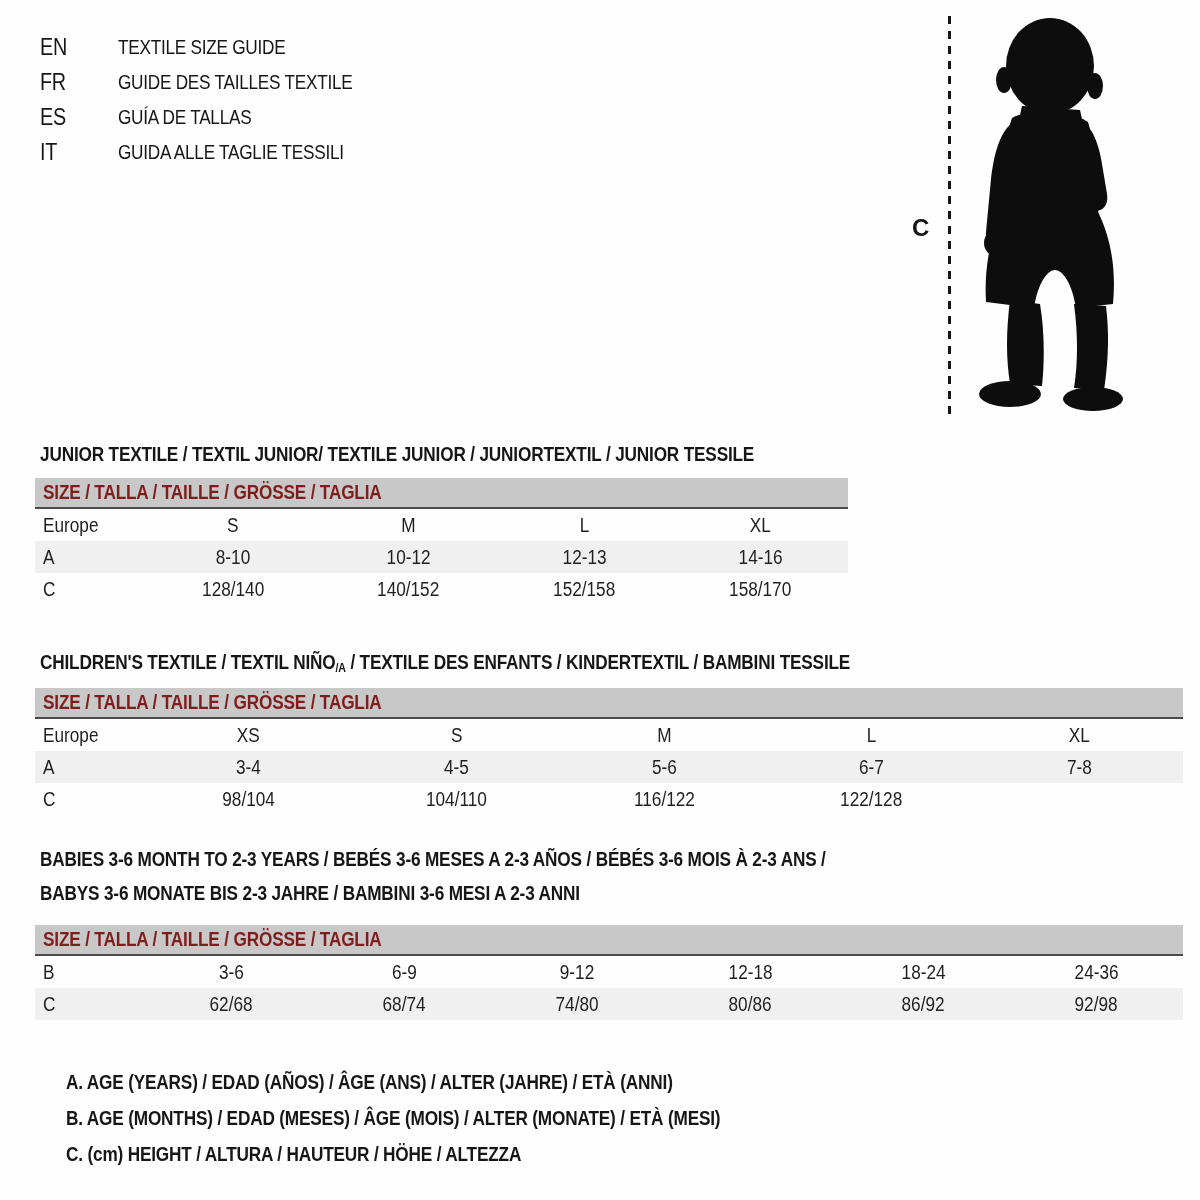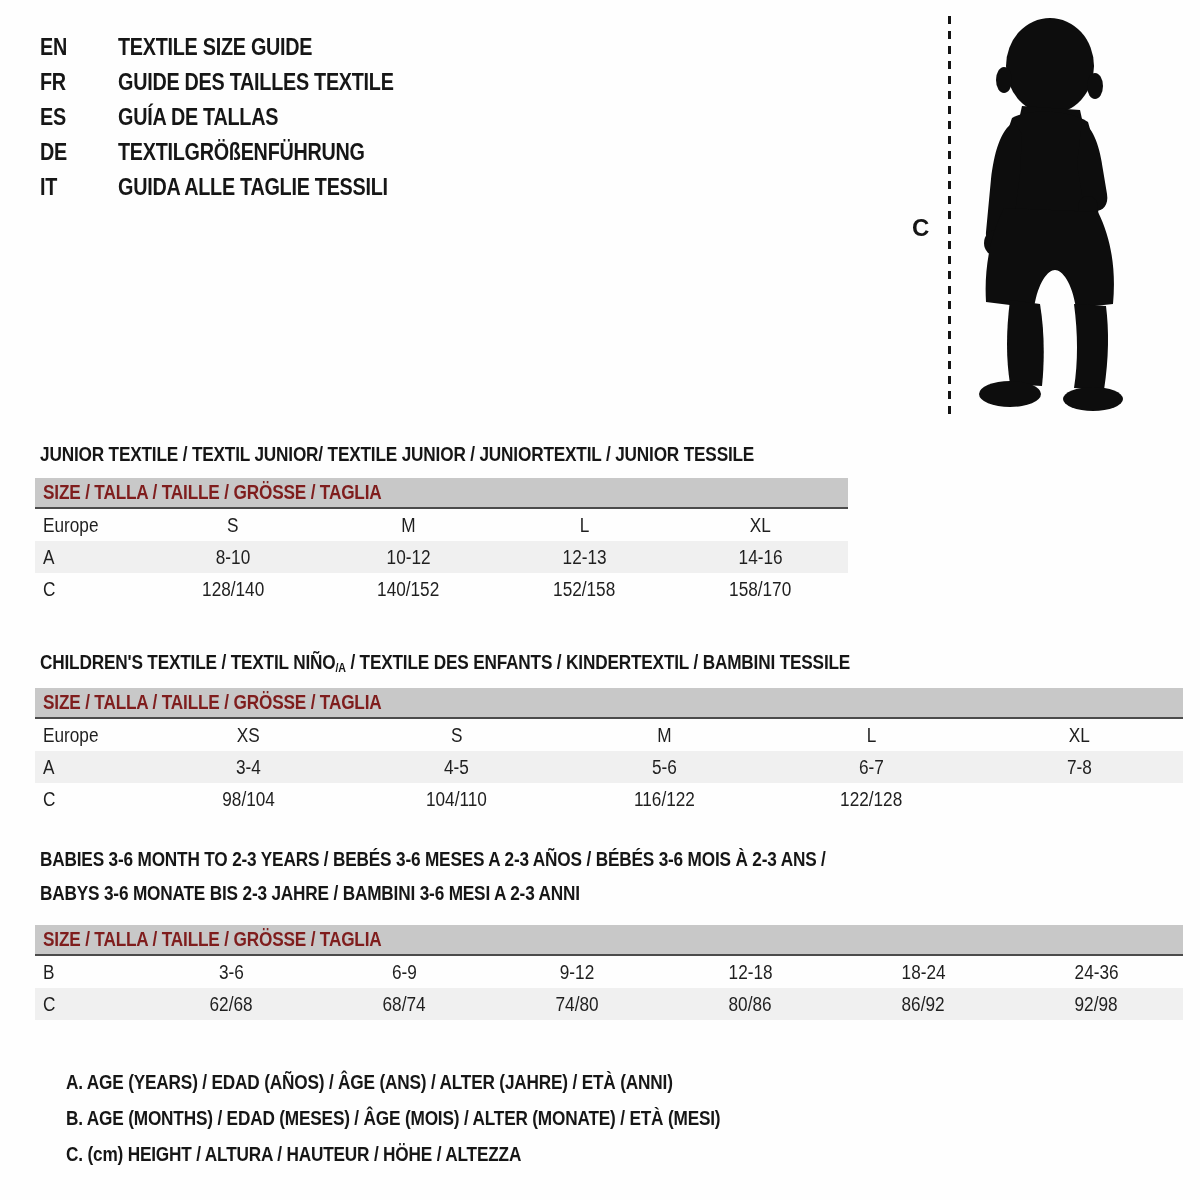--- a/index.html
+++ b/index.html
@@ -10,22 +10,22 @@
     overflow: hidden;
     font-family: "Liberation Sans", "DejaVu Sans", sans-serif;
     color: #161616;
   }
   .cx { display: inline-block; transform: scaleX(0.86); transform-origin: 50% 50%; white-space: nowrap; }
   .cx-left { display: inline-block; transform: scaleX(0.86); transform-origin: 0 50%; white-space: nowrap; }
 
   
   #lang-list { position: absolute; left: 40px; top: 30px; }
   .lang-row { display: flex; height: 35px; align-items: center; }
-  .lang-code { width: 78px; font-weight: bold; font-size: 23px; letter-spacing: -0.3px; }
-  .lang-title { font-weight: bold; font-size: 23px; letter-spacing: -0.3px; }
+  .lang-code { width: 78px; font-weight: normal; font-size: 23px; letter-spacing: -0.3px; }
+  .lang-title { font-weight: normal; font-size: 20px; letter-spacing: -0.3px; }
 
   
   #height-line {
     position: absolute; left: 948px; top: 16px; width: 3px; height: 400px;
     background: repeating-linear-gradient(to bottom, #131313 0 8px, transparent 8px 15px);
   }
   #height-label { position: absolute; left: 912px; top: 214px; font-weight: bold; font-size: 24px; }
   #toddler { position: absolute; left: 960px; top: 14px; }
 
   
@@ -81,24 +81,20 @@
       <span class="lang-code"><span class="cx-left">EN</span></span>
       <span class="lang-title"><span class="cx-left">TEXTILE SIZE GUIDE</span></span>
     </div>
     <div class="lang-row">
       <span class="lang-code"><span class="cx-left">FR</span></span>
       <span class="lang-title"><span class="cx-left">GUIDE DES TAILLES TEXTILE</span></span>
     </div>
     <div class="lang-row">
       <span class="lang-code"><span class="cx-left">ES</span></span>
       <span class="lang-title"><span class="cx-left">GUÍA DE TALLAS</span></span>
-    </div>
-    <div class="lang-row">
-      <span class="lang-code"><span class="cx-left">DE</span></span>
-      <span class="lang-title"><span class="cx-left">TEXTILGRÖßENFÜHRUNG</span></span>
     </div>
     <div class="lang-row">
       <span class="lang-code"><span class="cx-left">IT</span></span>
       <span class="lang-title"><span class="cx-left">GUIDA ALLE TAGLIE TESSILI</span></span>
     </div>
   </div>
 
   <div id="height-line"></div>
   <div id="height-label">C</div>
   <svg id="toddler" width="185" height="405" viewBox="0 0 185 405" xmlns="http://www.w3.org/2000/svg">

